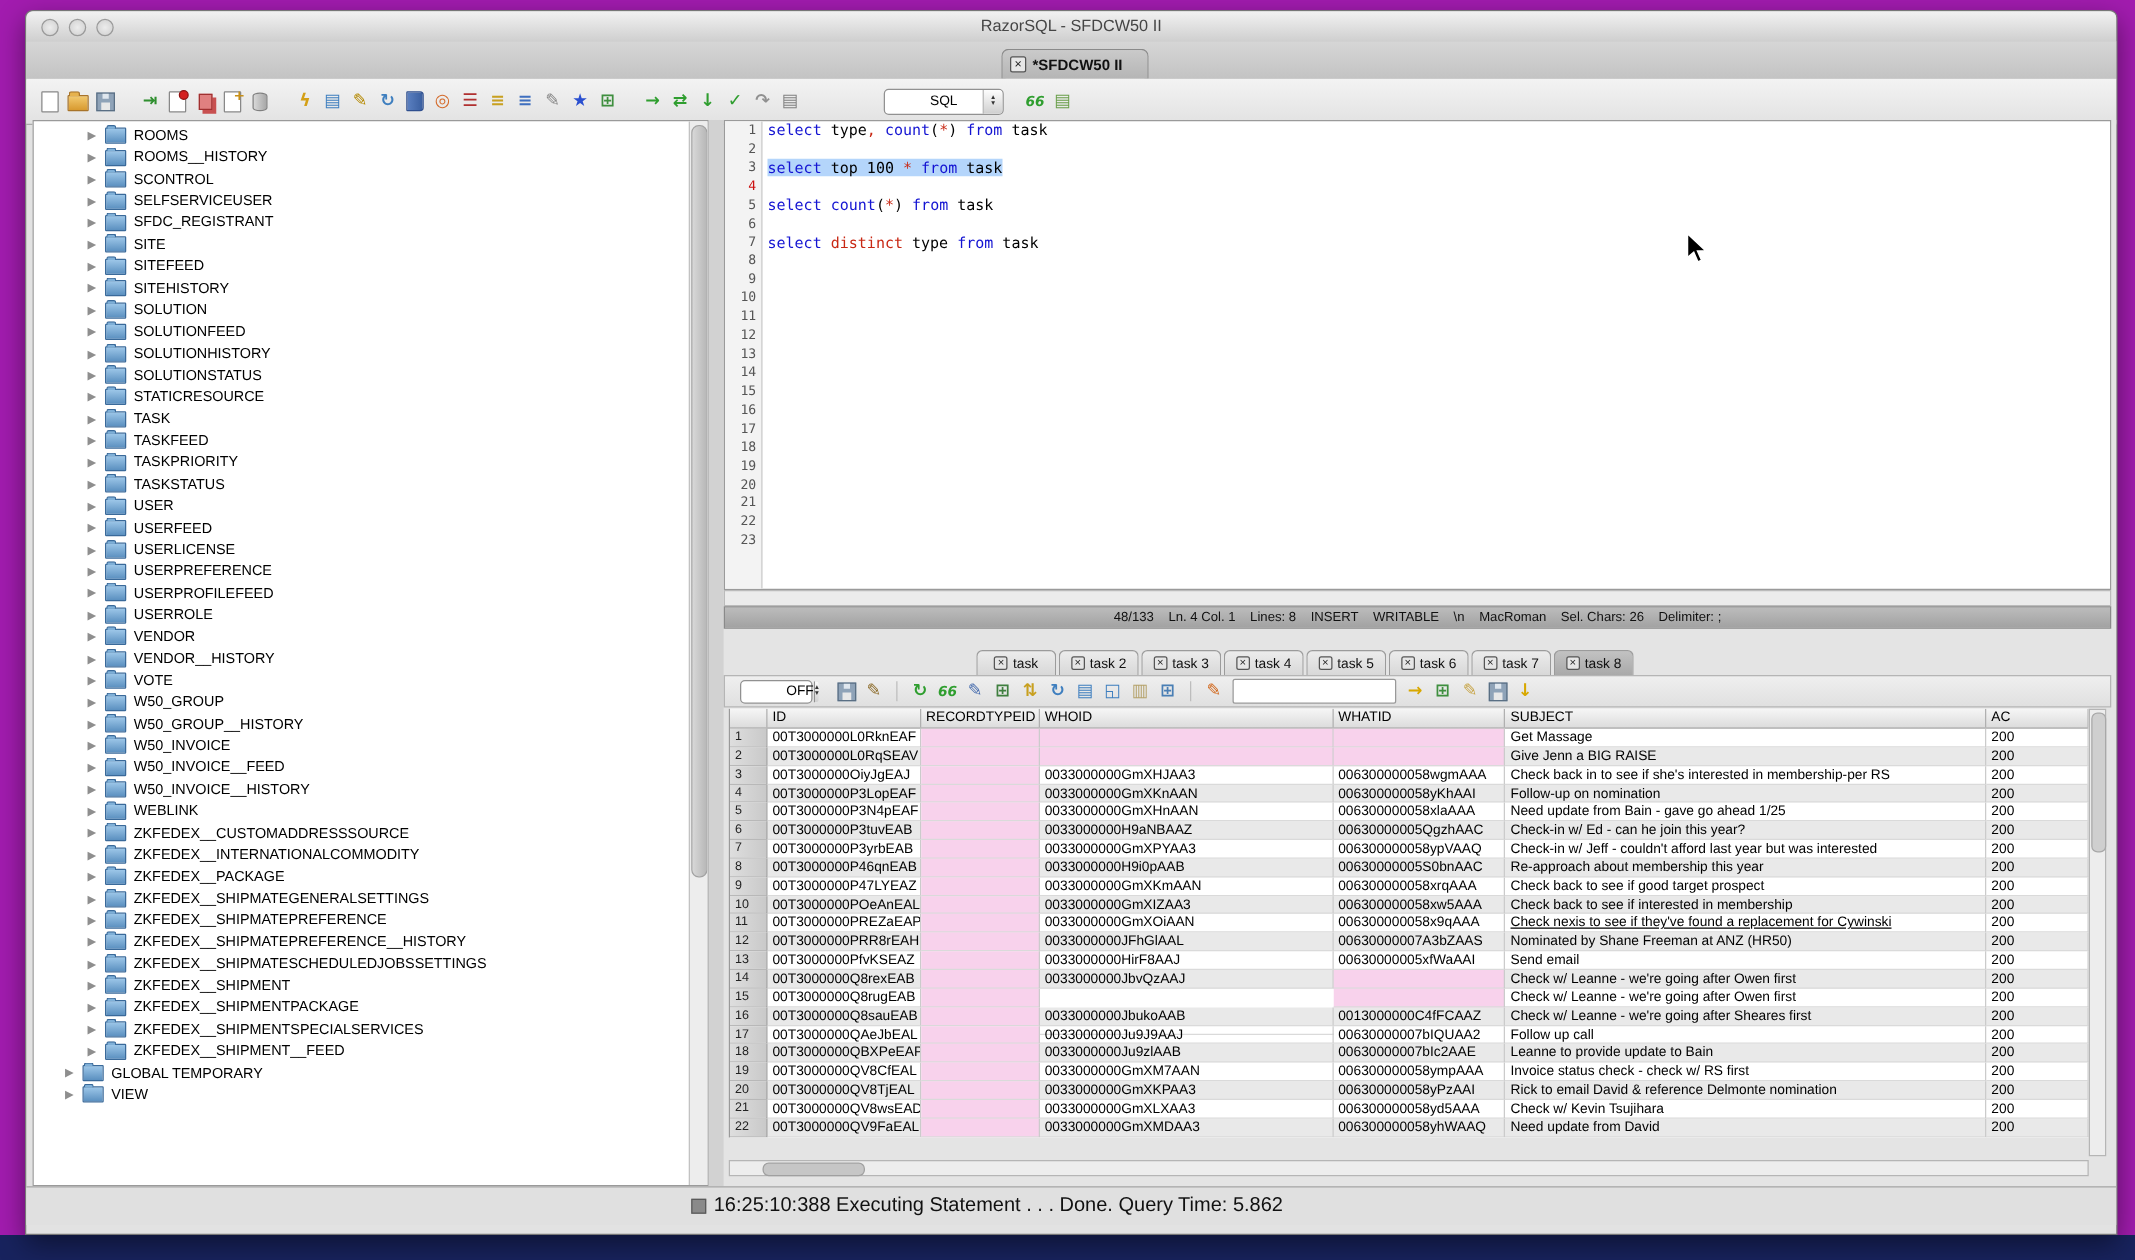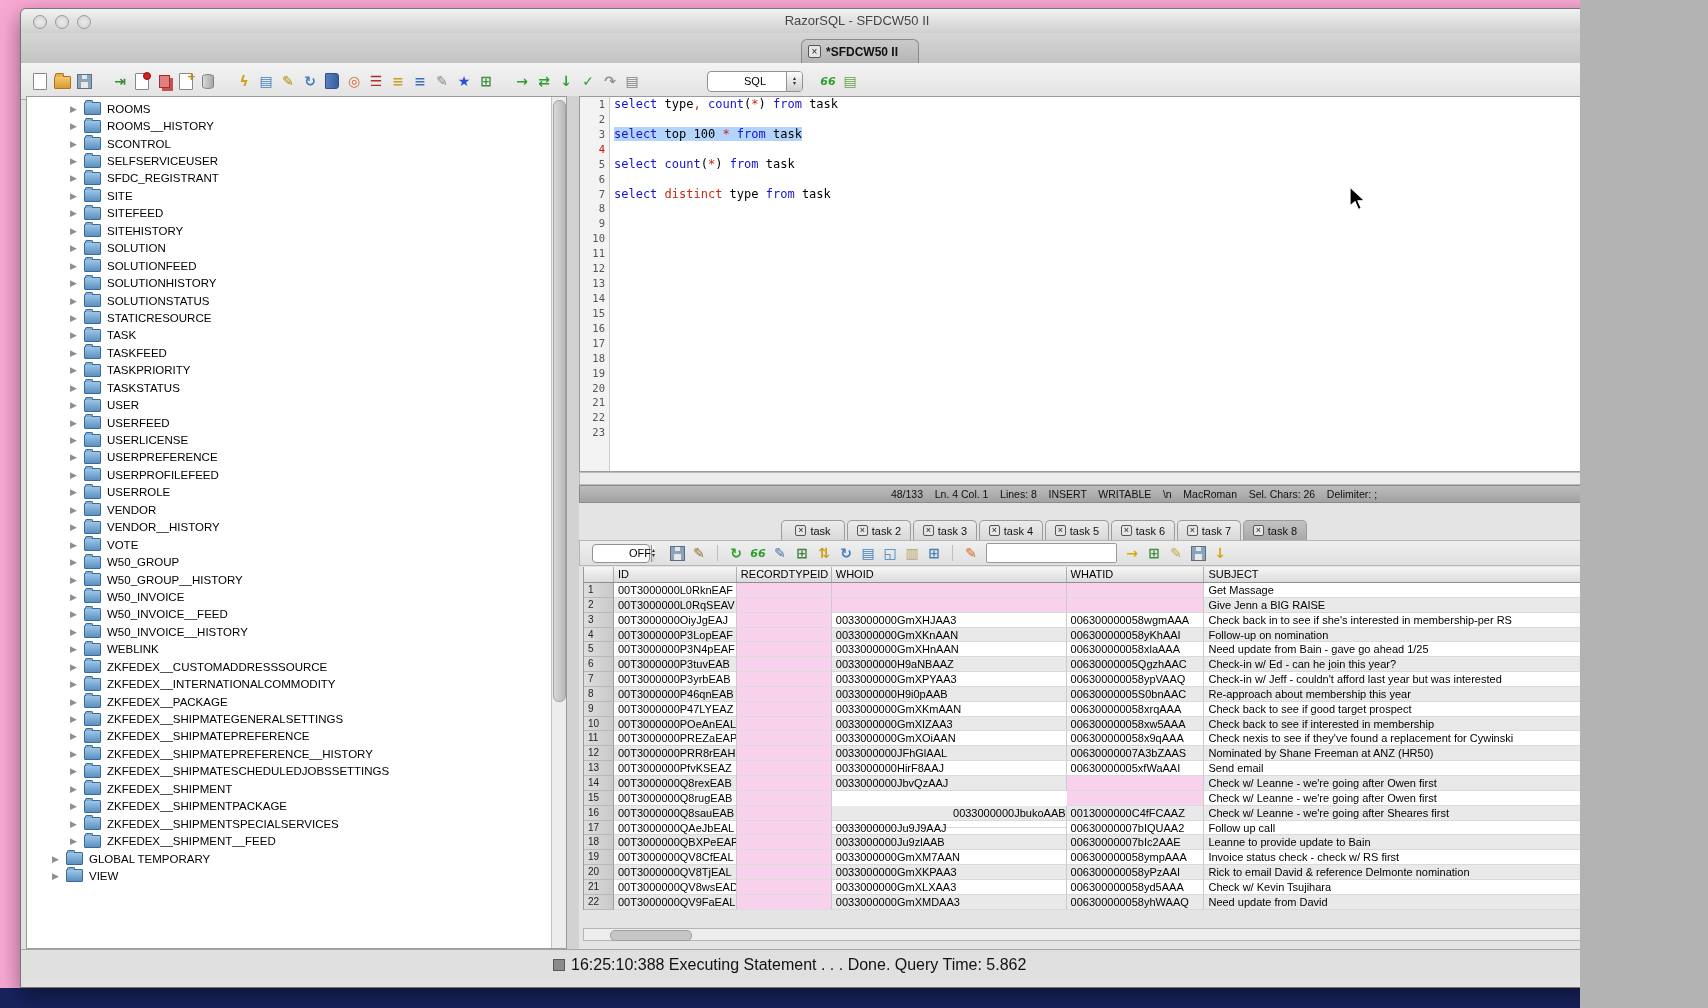--- a/index.html
+++ b/index.html
@@ -1,16 +1,16 @@
 <!DOCTYPE html>
 <html><head>
 <meta charset="utf-8">
 <style>
   html,body{margin:0;padding:0;background:#b3b3b3;font-family:"Liberation Sans","DejaVu Sans",sans-serif;}
-  #screen{position:relative;width:1580px;height:1008px;background:#f9a8d4;overflow:hidden;}
+  #screen{position:relative;width:1708px;height:1008px;background:#a21caf;overflow:hidden;}
   .navy{position:absolute;left:0;top:988px;width:1708px;height:20px;background:#18235e;}
   .window{position:absolute;left:20px;top:8px;width:1672px;height:978px;background:#e2e2e2;border:1px solid #777;border-radius:6px 6px 0 0;box-shadow:0 8px 22px rgba(0,0,0,.45);}
   
   .titlebar{position:absolute;left:0;top:0;width:100%;height:24px;background:linear-gradient(#f2f2f2,#cfcfcf);border-radius:6px 6px 0 0;border-bottom:1px solid #aeaeae;}
   .lights{position:absolute;left:12px;top:6px;display:flex;gap:8px;}
   .light{width:12px;height:12px;border-radius:50%;border:1px solid #9a9a9a;background:radial-gradient(#ececec,#cfcfcf);}
   .wtitle{position:absolute;left:0;right:0;top:4px;text-align:center;font-size:13px;color:#454545;}
   
   .tabstrip{position:absolute;left:0;top:24px;width:100%;height:30px;background:linear-gradient(#d6d6d6,#c3c3c3);border-bottom:1px solid #979797;}
   .doctab{position:absolute;left:780px;top:6px;height:24px;width:118px;background:linear-gradient(#cacaca,#b5b5b5);border:1px solid #8a8a8a;border-bottom:none;border-radius:6px 6px 0 0;display:flex;align-items:center;padding:0 6px;gap:5px;box-sizing:border-box;}
@@ -717,21 +717,21 @@
             <div class="gcell" style="width: 138px;">006300000058xw5AAA</div>
             <div class="gcell" style="width: 385px;">Check back to see if interested in membership</div>
             <div class="gcell" style="width: 82px;">200</div>
           </div>
           <div class="grow">
             <div class="gnum" style="width: 30px;">11</div>
             <div class="gcell" style="width: 123px;">00T3000000PREZaEAP</div>
             <div class="gcell nul" style="width: 95px;"></div>
             <div class="gcell" style="width: 235px;">0033000000GmXOiAAN</div>
             <div class="gcell" style="width: 138px;">006300000058x9qAAA</div>
-            <div class="gcell" style="width: 385px;">Check nexis to see if they've found a replacement for Cywinski</div>
+            <div class="gcell" style="width: 385px; text-decoration: underline;">Check nexis to see if they've found a replacement for Cywinski</div>
             <div class="gcell" style="width: 82px;">200</div>
           </div>
           <div class="grow even">
             <div class="gnum" style="width: 30px;">12</div>
             <div class="gcell" style="width: 123px;">00T3000000PRR8rEAH</div>
             <div class="gcell nul" style="width: 95px;"></div>
             <div class="gcell" style="width: 235px;">0033000000JFhGlAAL</div>
             <div class="gcell" style="width: 138px;">00630000007A3bZAAS</div>
             <div class="gcell" style="width: 385px;">Nominated by Shane Freeman at ANZ (HR50)</div>
             <div class="gcell" style="width: 82px;">200</div>
@@ -760,21 +760,21 @@
             <div class="gcell nul" style="width: 95px;"></div>
             <div class="gcell" style="width: 235px; margin-top: 36px;">0033000000JbvRJAAZ</div>
             <div class="gcell nul" style="width: 138px;"></div>
             <div class="gcell" style="width: 385px;">Check w/ Leanne - we're going after Owen first</div>
             <div class="gcell" style="width: 82px;">200</div>
           </div>
           <div class="grow even">
             <div class="gnum" style="width: 30px;">16</div>
             <div class="gcell" style="width: 123px;">00T3000000Q8sauEAB</div>
             <div class="gcell nul" style="width: 95px;"></div>
-            <div class="gcell" style="width: 235px; text-align: right;">0033000000JbukoAAB</div>
+            <div class="gcell" style="width: 235px;">0033000000JbukoAAB</div>
             <div class="gcell" style="width: 138px;">0013000000C4fFCAAZ</div>
             <div class="gcell" style="width: 385px;">Check w/ Leanne - we're going after Sheares first</div>
             <div class="gcell" style="width: 82px;">200</div>
           </div>
           <div class="grow">
             <div class="gnum" style="width: 30px;">17</div>
             <div class="gcell" style="width: 123px;">00T3000000QAeJbEAL</div>
             <div class="gcell nul" style="width: 95px;"></div>
             <div class="gcell" style="width: 235px;">0033000000Ju9J9AAJ</div>
             <div class="gcell" style="width: 138px;">00630000007bIQUAA2</div>

